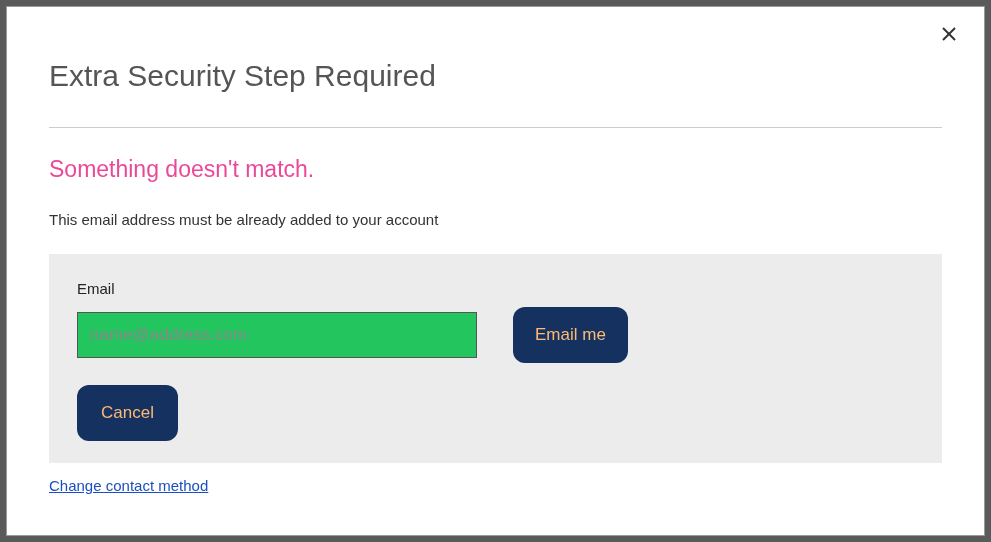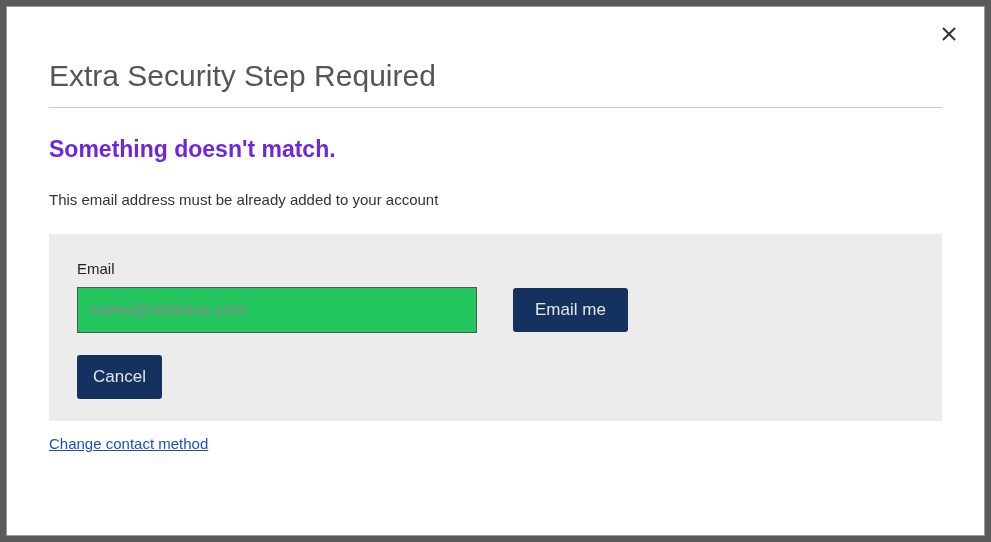--- a/index.html
+++ b/index.html
@@ -45,31 +45,31 @@
       width: 16px;
       height: 16px;
       stroke: #333;
       stroke-width: 2;
     }
     .title {
       font-size: 30px;
       font-weight: 400;
       color: #555555;
       margin-top: 28px;
-      margin-bottom: 14px;
+      margin-bottom: 34px;
     }
     .divider {
       border: none;
       border-top: 1px solid #cccccc;
       margin-bottom: 28px;
     }
     .subtitle {
       font-size: 23px;
-      font-weight: 700;
-      color: #6d28d9;
+      font-weight: 400;
+      color: #ec4899;
       margin-bottom: 28px;
     }
     .instruction {
       font-size: 15px;
       color: #333333;
       margin-bottom: 26px;
     }
     .form-panel {
       background: #ececec;
       padding: 26px 28px 22px 28px;
@@ -96,33 +96,33 @@
       font-size: 17px;
       color: #333;
       background: #22c55e;
       outline: none;
     }
     .email-input::placeholder {
       color: #888888;
     }
     .btn {
       background: #14315f;
-      color: #e5e5e5;
+      color: #fdba74;
       border: none;
-      border-radius: 3px;
+      border-radius: 12px;
       font-size: 17px;
       cursor: pointer;
       padding: 10px 22px;
-      height: 44px;
+      height: 56px;
       display: inline-flex;
       align-items: center;
       justify-content: center;
     }
     .btn-cancel {
-      padding: 10px 16px;
+      padding: 10px 24px;
     }
     .link {
       color: #1b4fbf;
       font-size: 15px;
       text-decoration: underline;
       cursor: pointer;
       display: inline-block;
       text-align: right;
     }
   </style>

